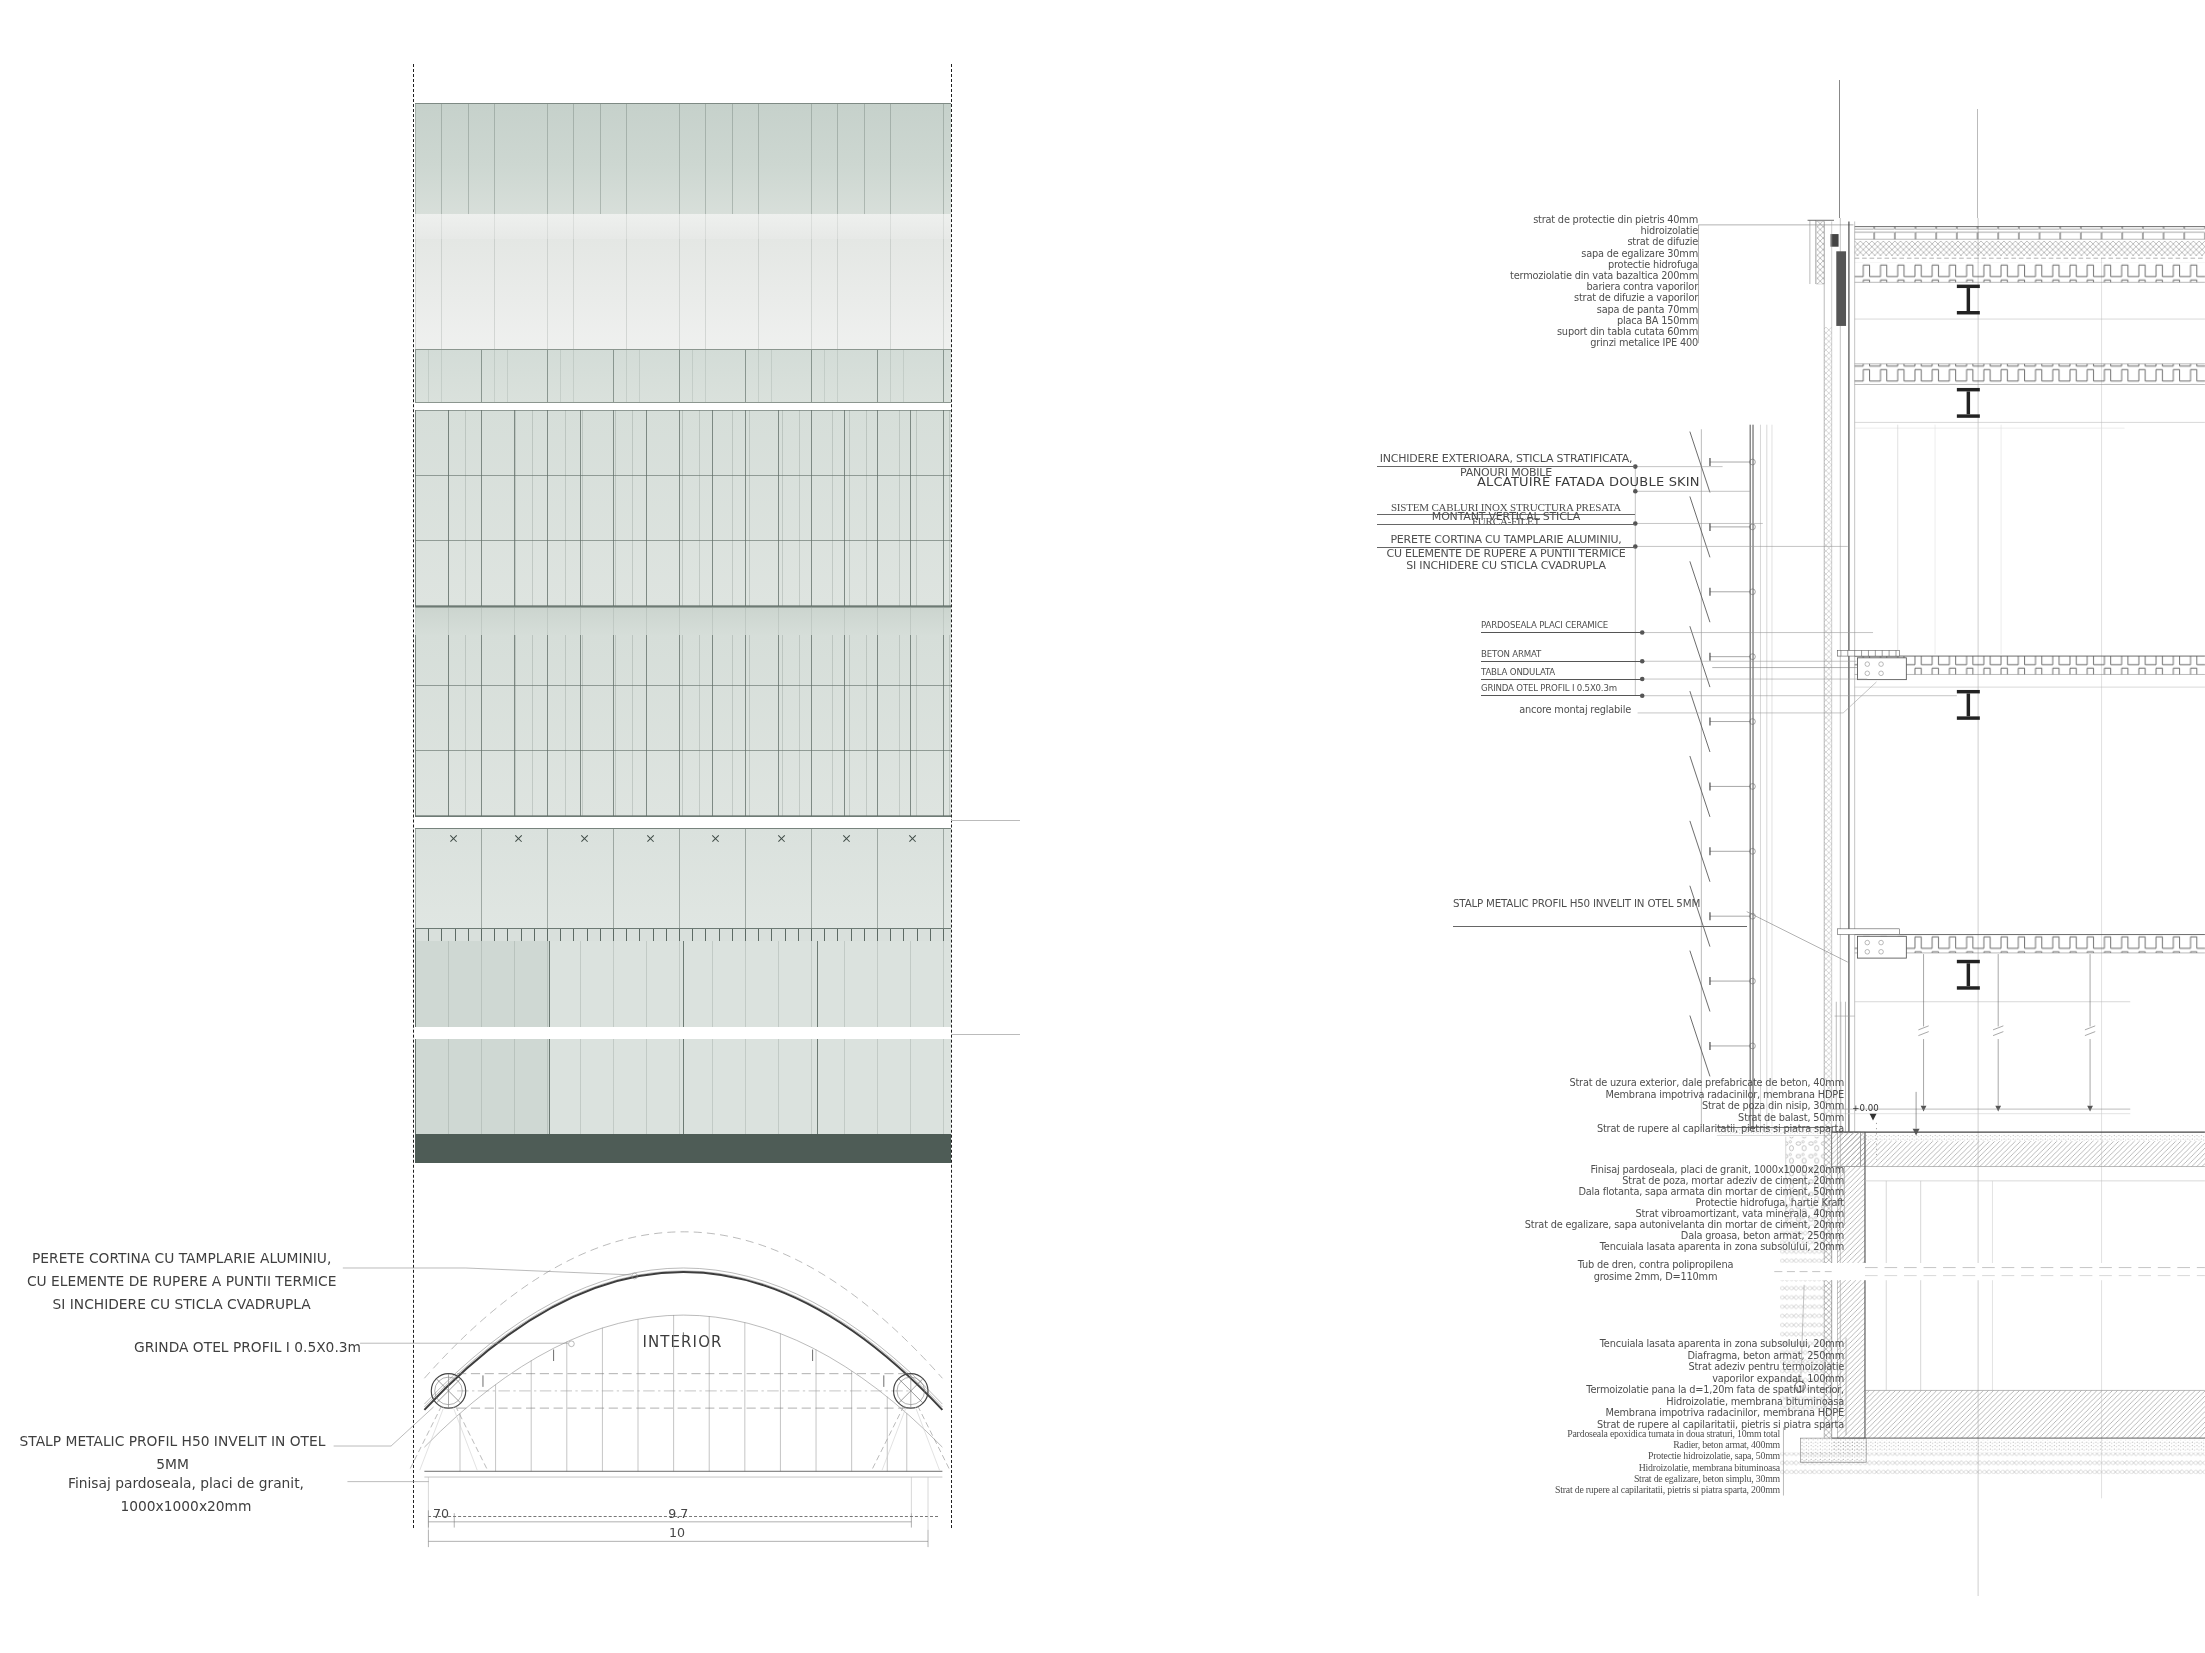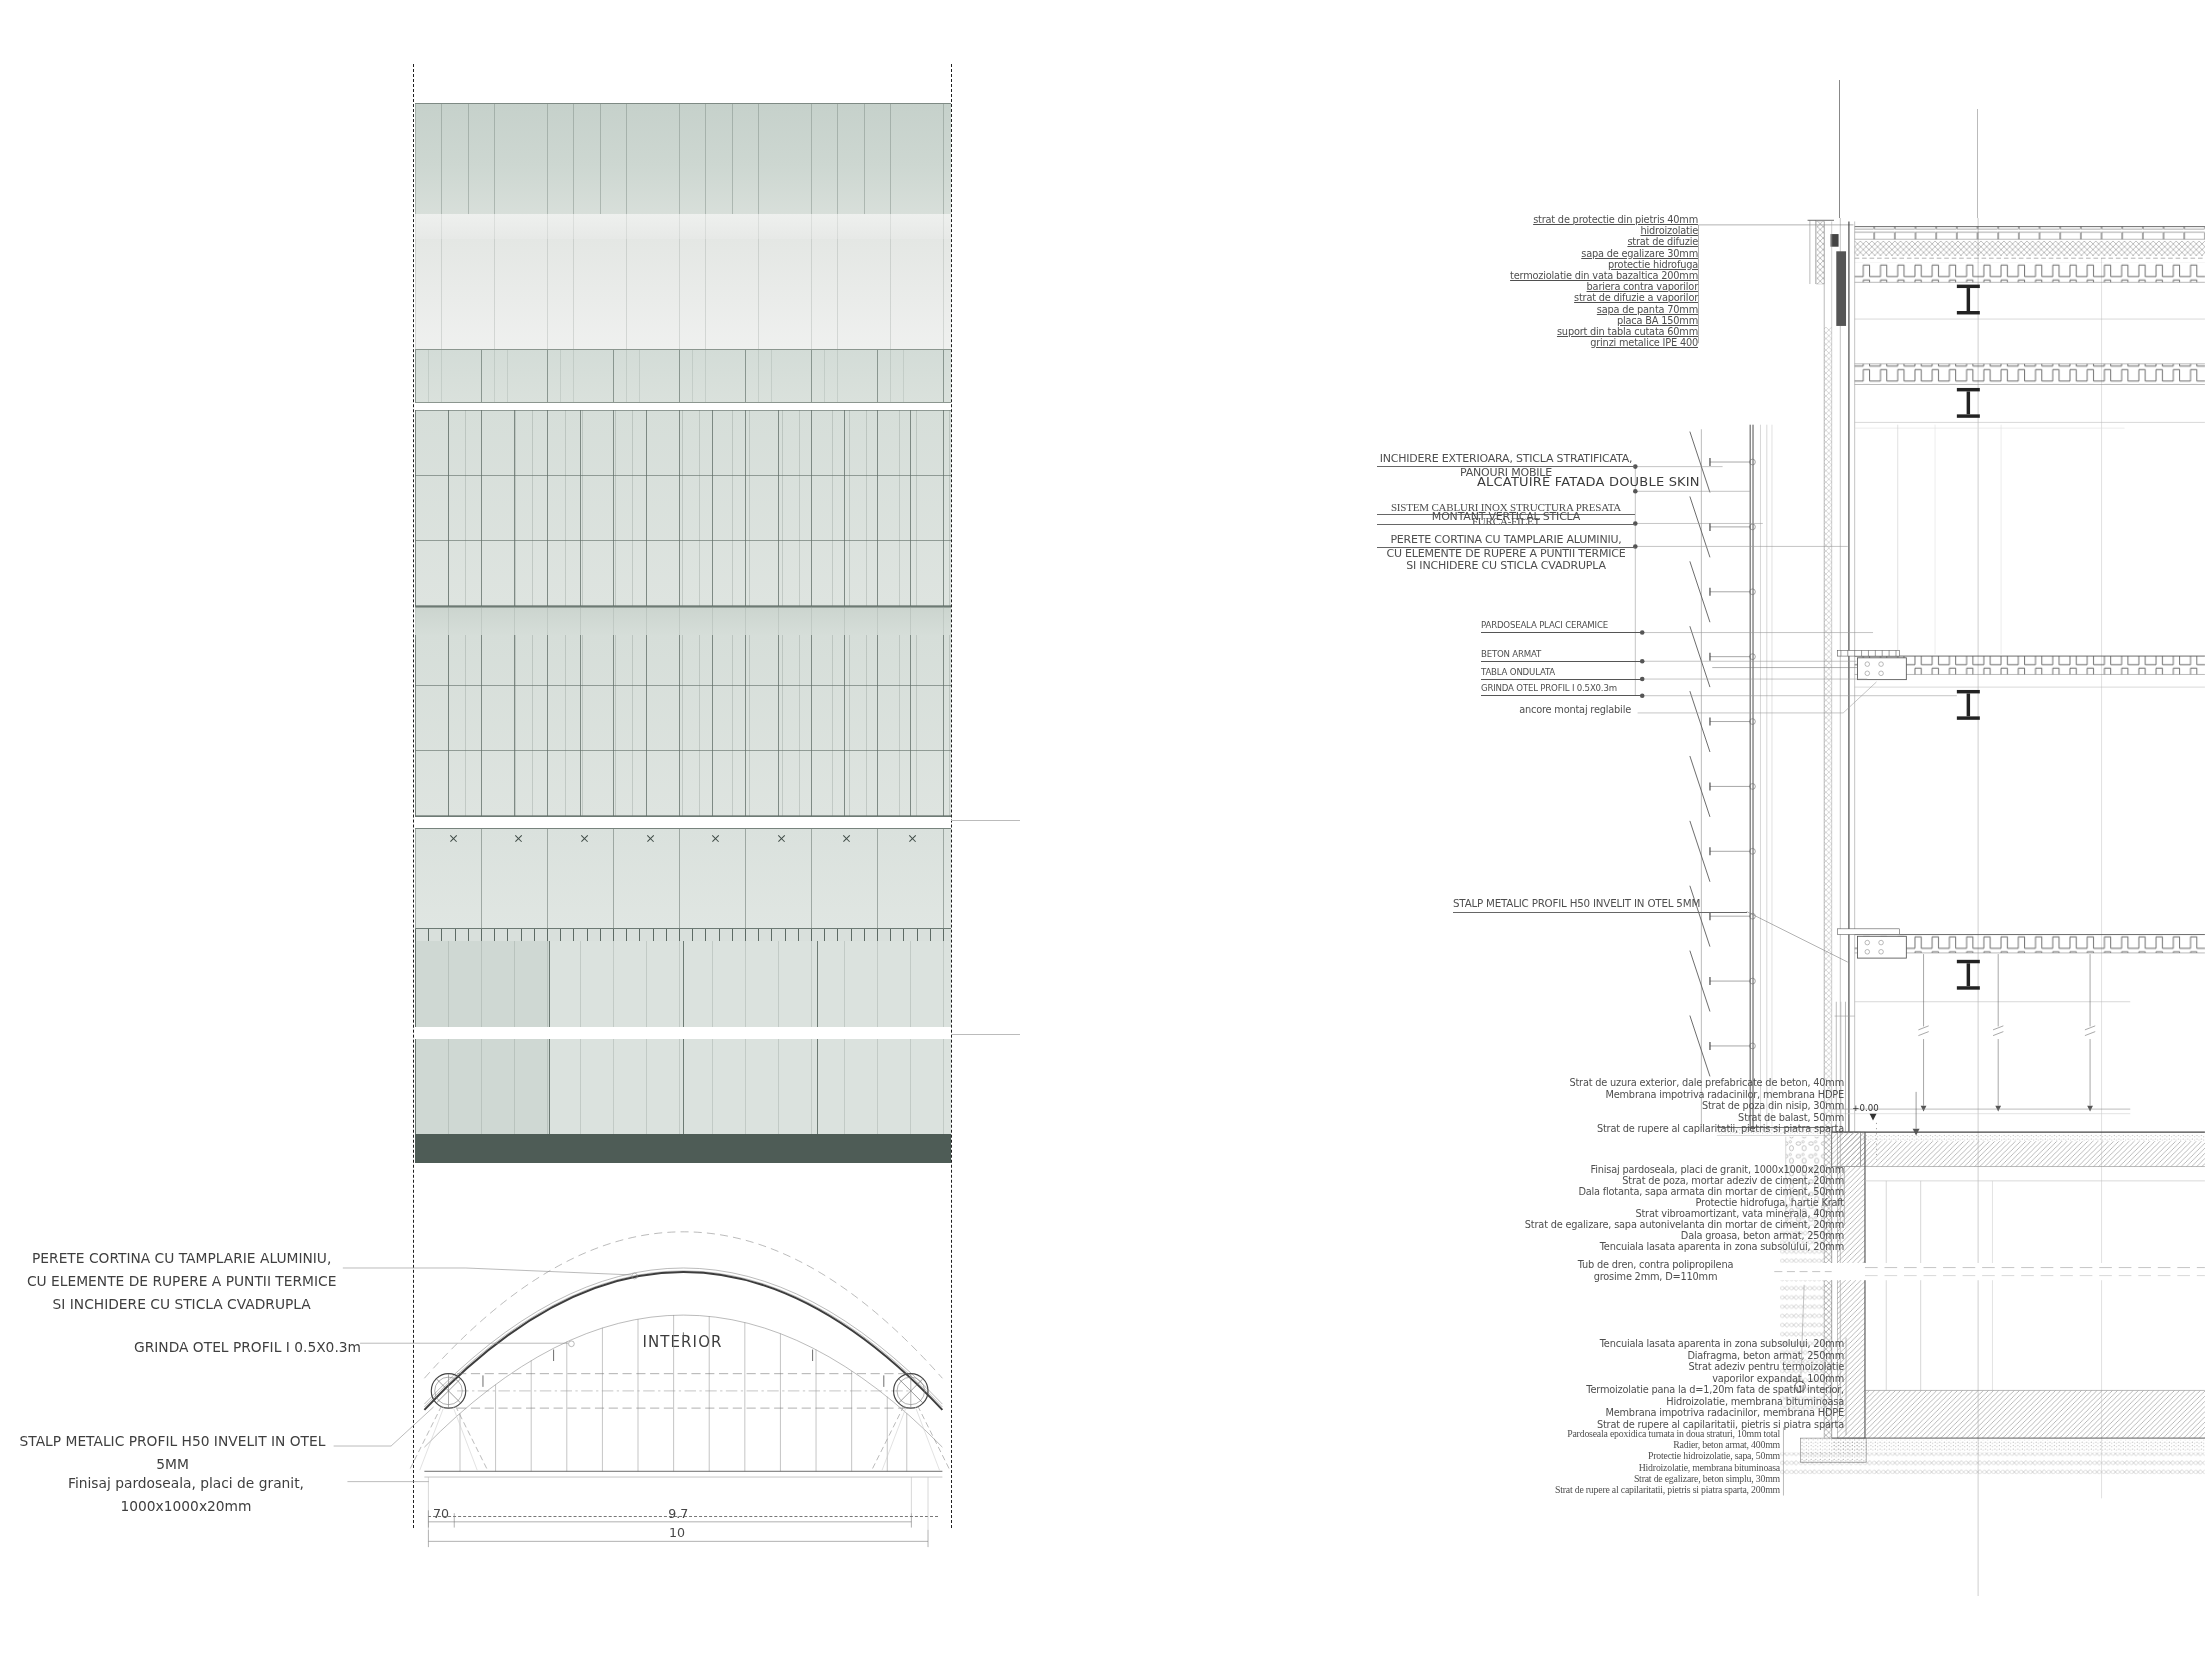--- a/index.html
+++ b/index.html
@@ -68,21 +68,21 @@
   .b10{top:838px;height:86px;}
   .b11{top:936px;height:95px;}
   .plinth{top:1031px;height:29px;background:#4e5c56;}
   
   .s1{stroke:#555;fill:none;stroke-width:1.5;}
   .s2{stroke:#888;fill:none;stroke-width:1;}
   .s3{stroke:#bbb;fill:none;stroke-width:1;}
   text.dim{font-size:22px;fill:#464646;}
   text.lvl{font-size:15px;fill:#333;}
   .stalpline{position:absolute;left:1453px;top:897px;width:294px;font-size:10.3px;
-       letter-spacing:-0.2px;border-bottom:0.9px solid #666;padding-bottom:3px;color:#4f4f4f;}
+       letter-spacing:-0.2px;border-bottom:0.9px solid #666;padding-bottom:17px;color:#4f4f4f;}
 </style>
 </head>
 <body>
 
 <div class="dashv" style="left:413px;top:64px;height:1464px;"></div>
 <div class="dashv" style="left:951px;top:64px;height:1464px;"></div>
 <div class="extline" style="left:951px;top:820px;width:69px;"></div>
 <div class="extline" style="left:951px;top:1034px;width:69px;"></div>
 
 <div class="elev">
@@ -407,21 +407,21 @@
     <circle cx="735" cy="2035" r="2" fill="#555"></circle>
   <line x1="742" y1="1858" x2="736" y2="2026" stroke="#999"></line>
 
   <line x1="812" y1="1652" x2="812" y2="1755" stroke="#888"></line>
   <line x1="815" y1="1950" x2="815" y2="2120" stroke="#888"></line>
   <line x1="706" y1="2106" x2="706" y2="2225" stroke="#888"></line>
   <line x1="937" y1="1522" x2="937" y2="1586" stroke="#555"></line>
   <polygon points="931,1586 943,1586 937,1598" fill="#555"></polygon>
 </svg>
 
-<div class="abs sm r lh195" style="left:1235px;top:214px;width:463px;text-decoration:underline;">
+<div class="abs sm r lh195" style="left:1235px;top:214px;width:463px;">
     <div>strat de protectie din pietris 40mm</div>
     <div>hidroizolatie</div>
     <div>strat de difuzie</div>
     <div>sapa de egalizare 30mm</div>
     <div>protectie hidrofuga</div>
     <div>termoziolatie din vata bazaltica 200mm</div>
     <div>bariera contra vaporilor</div>
     <div>strat de difuzie a vaporilor</div>
     <div>sapa de panta 70mm</div>
     <div>placa BA 150mm</div>

